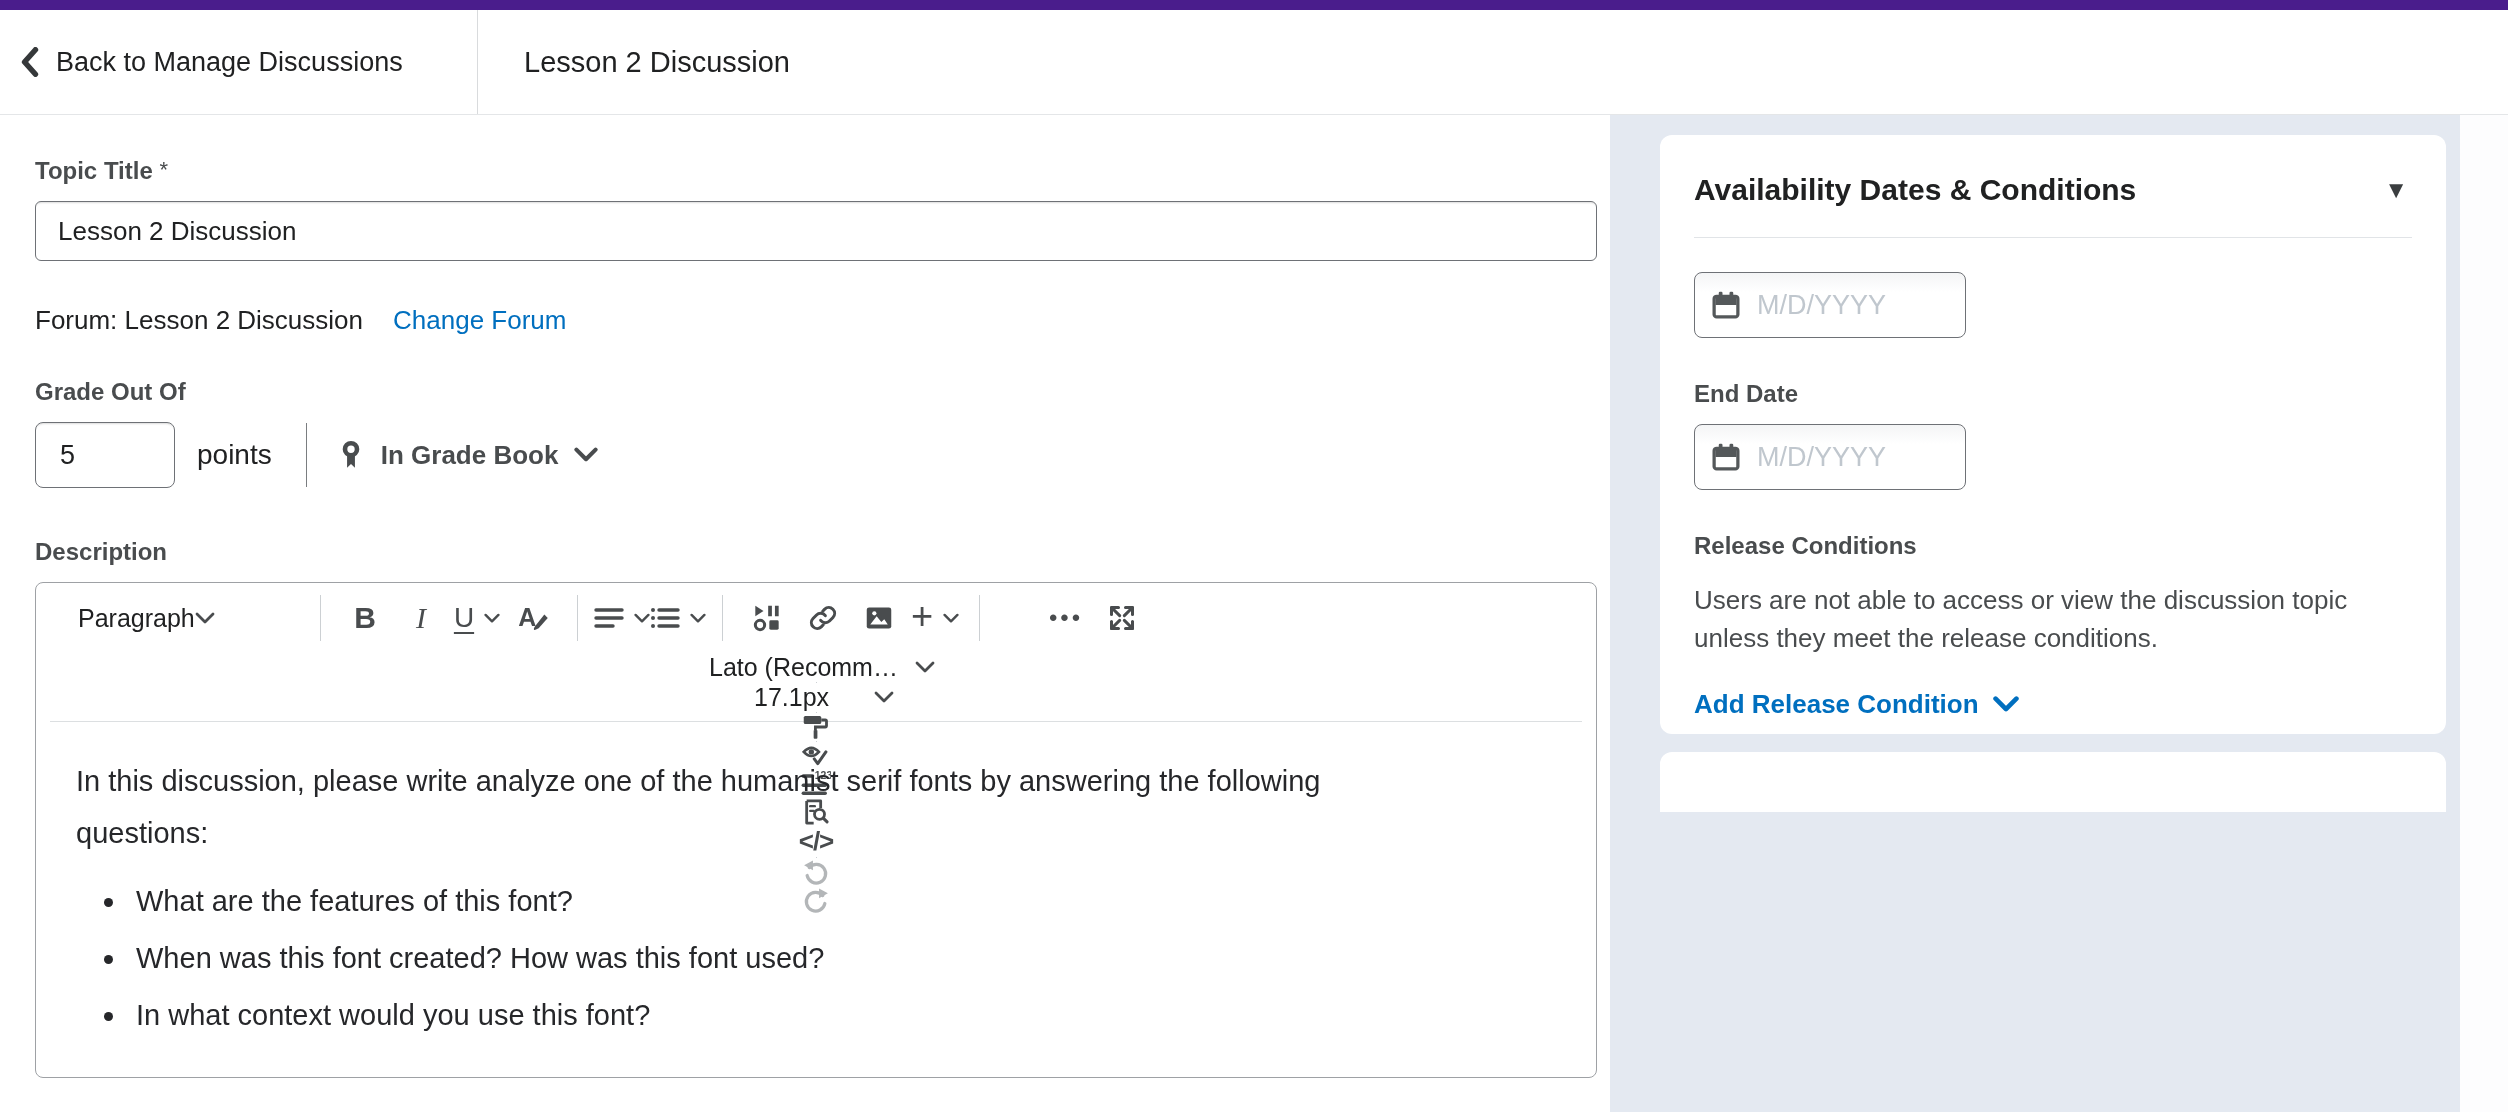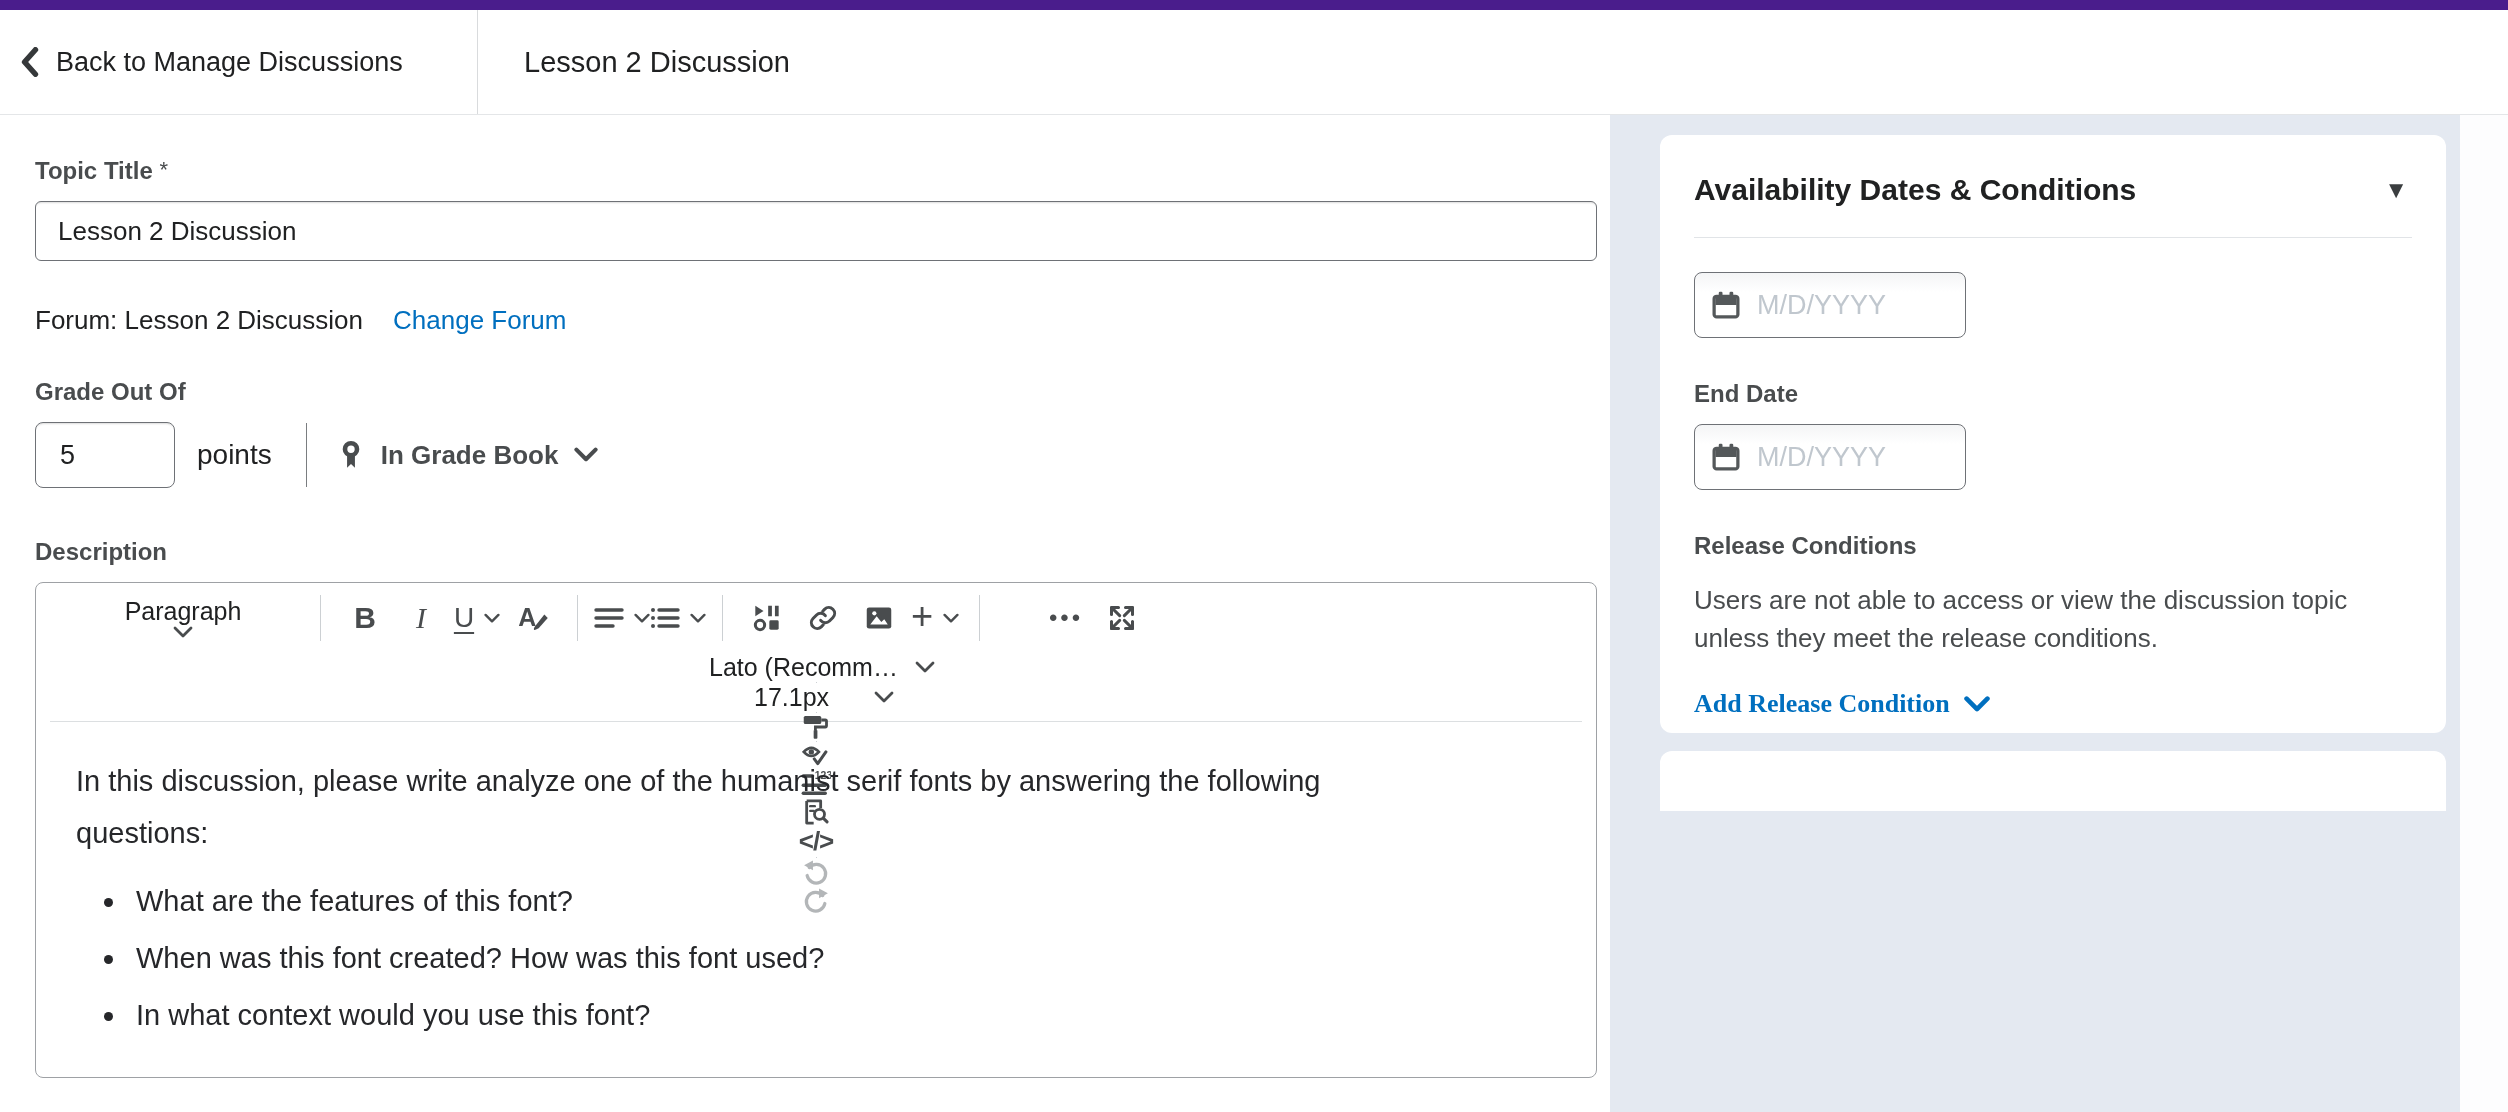--- a/index.html
+++ b/index.html
@@ -65,21 +65,21 @@
   .tb-row.second{ height:68px;flex-direction:column; }
   .tb-divider{ width:1px; height:46px; background:#ccd0d3; margin:0 16px; flex:0 0 1px; }
   .tb-btn{ min-width:56px; height:56px; display:flex; align-items:center; justify-content:center;
     gap:10px; background:none; border:none; border-radius:6px; cursor:pointer;
     color:var(--label); font-family:inherit; }
   .tb-btn svg{ display:block; }
   .tb-btn.disabled{ color:var(--disabled); cursor:default; }
   .tb-select{ display:flex; align-items:center; background:none; border:none;
     cursor:pointer; font-family:inherit; color:var(--ink); height:56px; }
   .tb-select .sel-txt{ font-size:25px; }
-  .para-select{ width:250px; justify-content:center; padding:0 16px 0 24px;flex-direction:column; }
+  .para-select{ width:250px; justify-content:flex-start; padding:0 16px 0 24px; }
   .font-select{ width:262px; justify-content:space-between; padding:0 12px 0 24px; }
   .size-select{ width:180px; justify-content:space-between; padding:0 12px 0 28px; }
   .glyph-b{ font-size:30px; font-weight:700; }
   .glyph-i{ font-size:30px; font-style:italic; font-family:"Liberation Serif",serif; }
   .glyph-u{ font-size:28px; text-decoration:underline; text-underline-offset:5px; }
   .glyph-code{ font-size:26px; font-weight:700; letter-spacing:-1px; }
   .glyph-more{ font-size:24px; letter-spacing:3px; }
   .glyph-plus{ font-size:38px; font-weight:400; line-height:1; margin-top:-4px; }
   .more-btn{ margin-left:42px; }
   .editor-body{ border-top:1px solid #dcdfe1; margin:0 14px; padding:34px 32px 0 26px;
@@ -100,21 +100,21 @@
   .date-label{ display:block; font-size:24px; font-weight:700; color:var(--label); margin-bottom:16px; }
   .date-input{ display:flex; align-items:center; gap:16px; width:272px; height:66px;
     border:1px solid var(--border-strong); border-radius:8px; padding:0 14px 0 16px;
     background:linear-gradient(#f4f5f6, #ffffff 30%); cursor:text; margin-bottom:42px; }
   .date-input input{ border:none; outline:none; background:transparent; width:170px;
     font-size:27px; font-family:inherit; color:var(--ink); }
   .date-input input::placeholder{ color:var(--placeholder); }
   .rc-label{ display:block; font-size:24px; font-weight:700; color:var(--label); margin-top:4px; }
   .rc-text{ font-size:26px; color:var(--label); line-height:1.45; max-width:706px; margin-top:22px; }
   .add-rc{ display:inline-flex; align-items:center; gap:14px; margin-top:32px;
-    background:none; border:none; cursor:pointer; font-family:Liberation Serif, serif; }
+    background:none; border:none; cursor:pointer; font-family:Liberation Sans, sans-serif; }
   .add-rc .txt{ font-size:26px; font-weight:700; color:var(--blue); }
 
   .pink-box{ margin:32px 0 0 -22px; width:478px; border:5px solid var(--pink);
     padding:24px 20px 30px 20px; background:#fff; }
   .pb-title{ font-size:24px; font-weight:700; color:var(--ink); white-space:nowrap; }
   .pb-text{ font-size:24px; color:var(--label); margin-top:22px; white-space:nowrap; }
   .pb-link{ display:inline-block; margin-top:30px; font-size:25px; }
 
   .card-sliver{ margin-top:18px; height:60px; background:#fff; border-radius:12px 12px 0 0; width:786px; }
 

